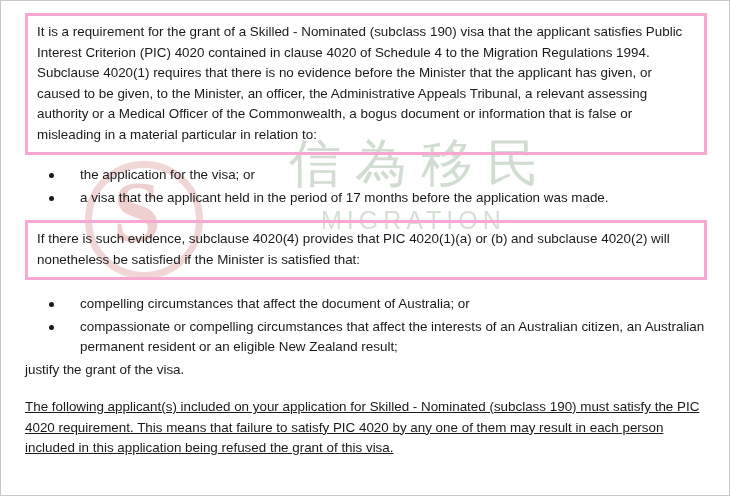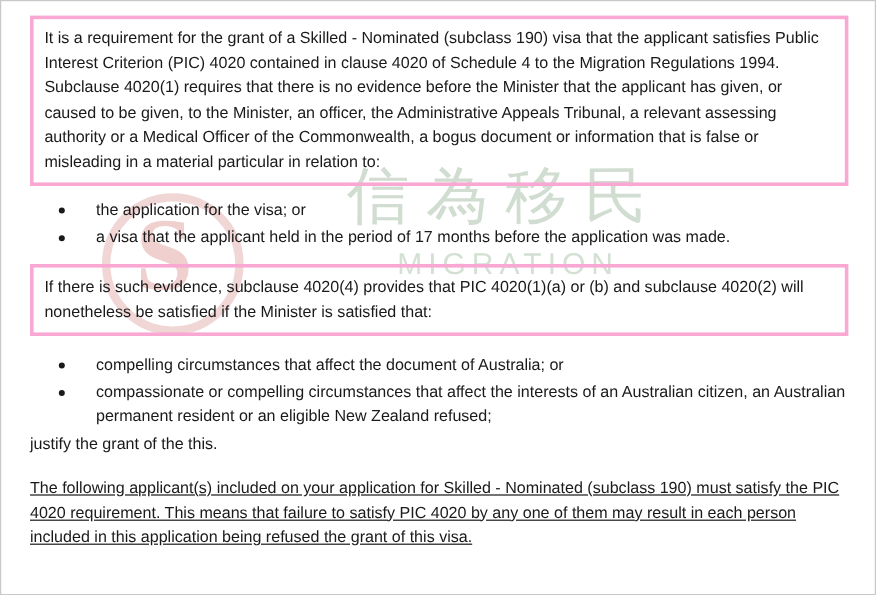--- a/index.html
+++ b/index.html
@@ -38,21 +38,21 @@
     left: 288px;
     top: 128px;
     font-size: 52px;
     letter-spacing: 14px;
     color: rgba(150, 180, 150, 0.45);
     font-family: "DejaVu Sans", sans-serif;
     white-space: nowrap;
   }
   .wm-latin {
     position: absolute;
-    left: 330px;
+    left: 320px;
     top: 205px;
     font-size: 25px;
     letter-spacing: 5px;
     color: rgba(150, 180, 150, 0.42);
     font-family: "Liberation Sans", sans-serif;
     white-space: nowrap;
   }
   .wm-ring {
     position: absolute;
     left: 84px;
@@ -145,21 +145,21 @@
       <li>the application for the visa; or</li>
       <li>a visa that the applicant held in the period of 17 months before the application was made.</li>
     </ul>
 
     <div class="boxed box2">
       <p class="para">If there is such evidence, subclause 4020(4) provides that PIC 4020(1)(a) or (b) and subclause 4020(2) will nonetheless be satisfied if the Minister is satisfied that:</p>
     </div>
 
     <ul class="bullets">
       <li>compelling circumstances that affect the document of Australia; or</li>
-      <li>compassionate or compelling circumstances that affect the interests of an Australian citizen, an Australian permanent resident or an eligible New Zealand refused;</li>
+      <li>compassionate or compelling circumstances that affect the interests of an Australian citizen, an Australian permanent resident or an eligible New Zealand result;</li>
     </ul>
 
-    <p class="justify-line">justify the grant of the this.</p>
+    <p class="justify-line">justify the grant of the visa.</p>
 
     <p class="para final">The following applicant(s) included on your application for Skilled - Nominated (subclass 190) must satisfy the PIC 4020 requirement. This means that failure to satisfy PIC 4020 by any one of them may result in each person included in this application being refused the grant of this visa.</p>
 
   </div>
 </div>
 
 </body></html>

